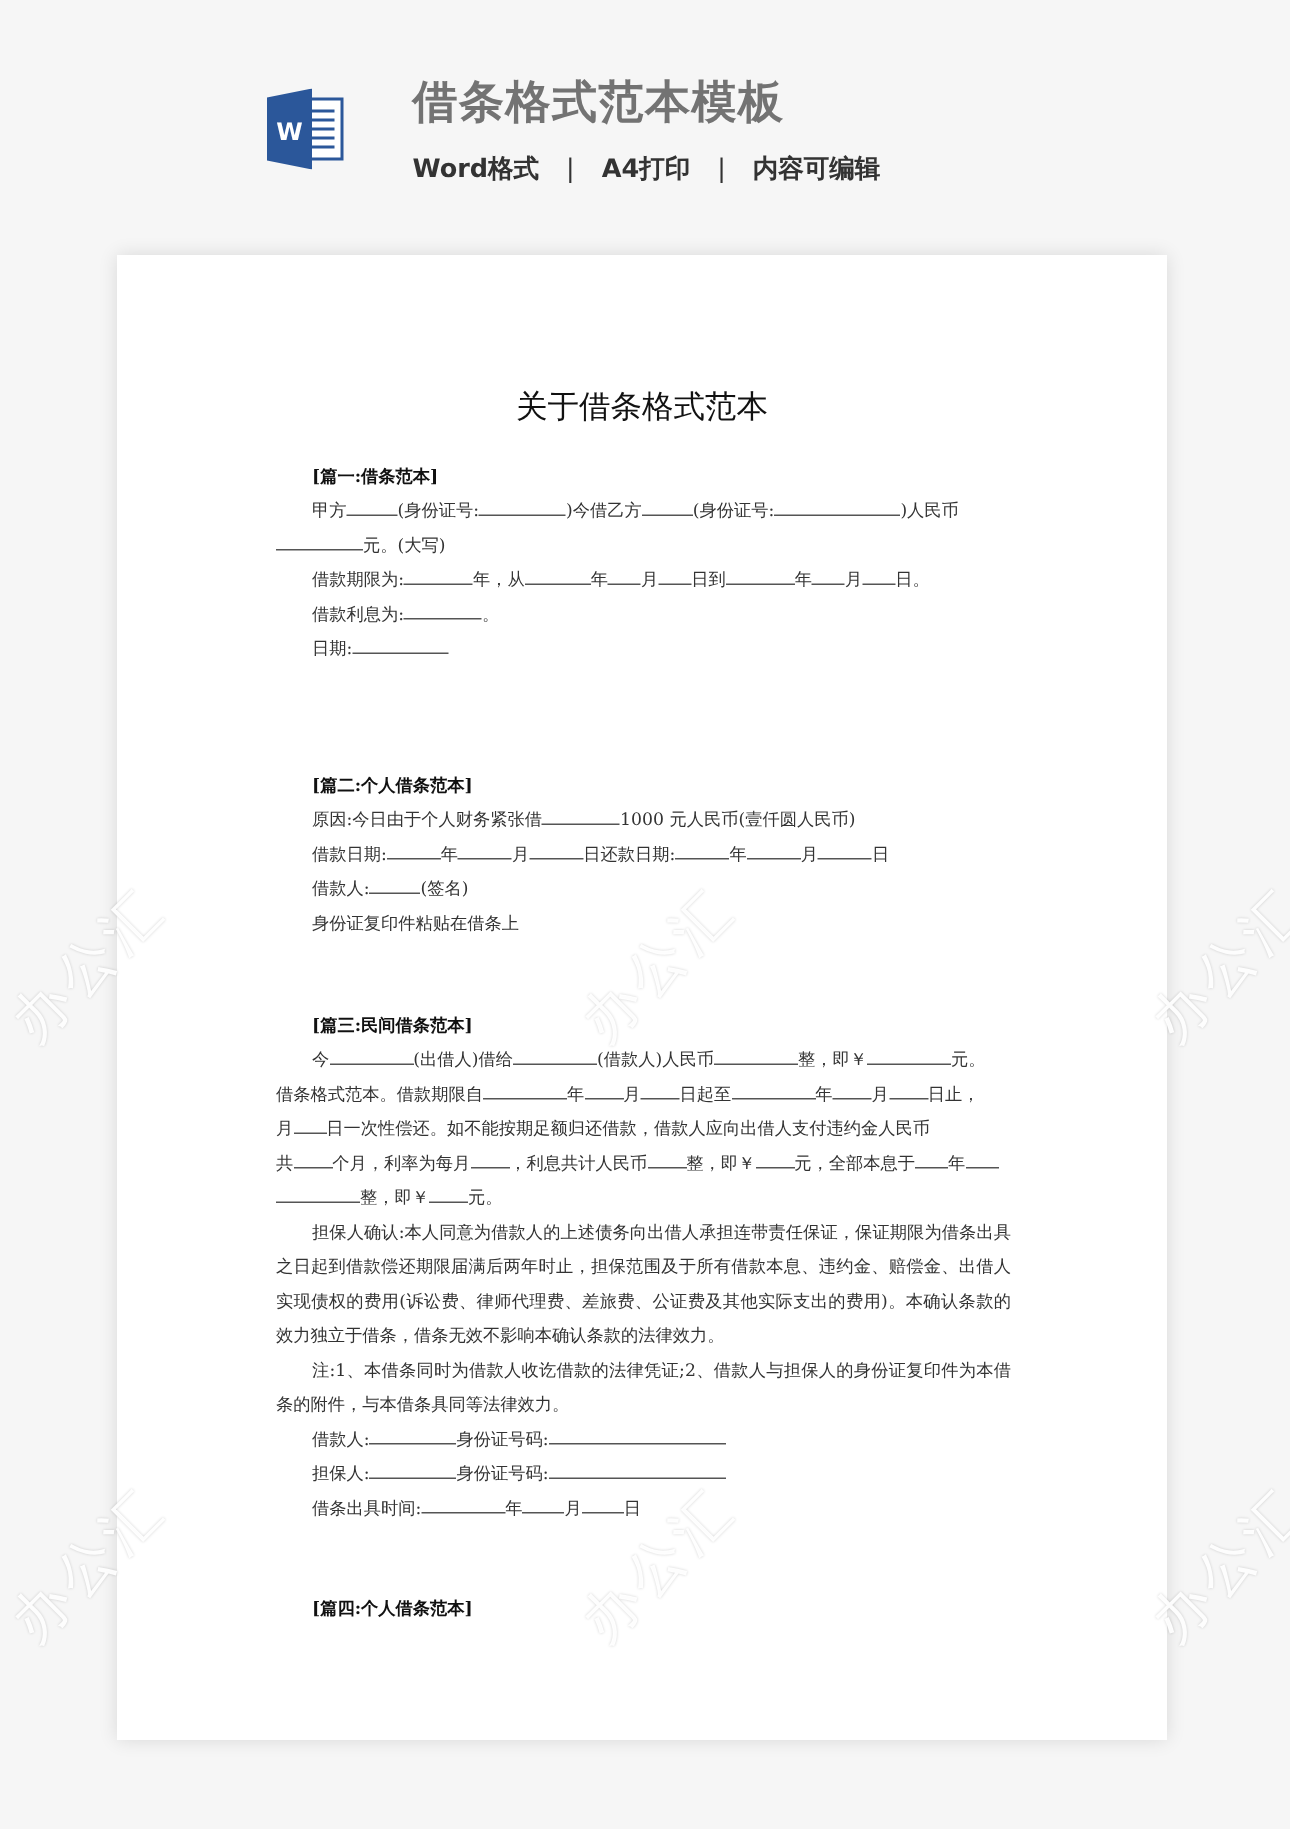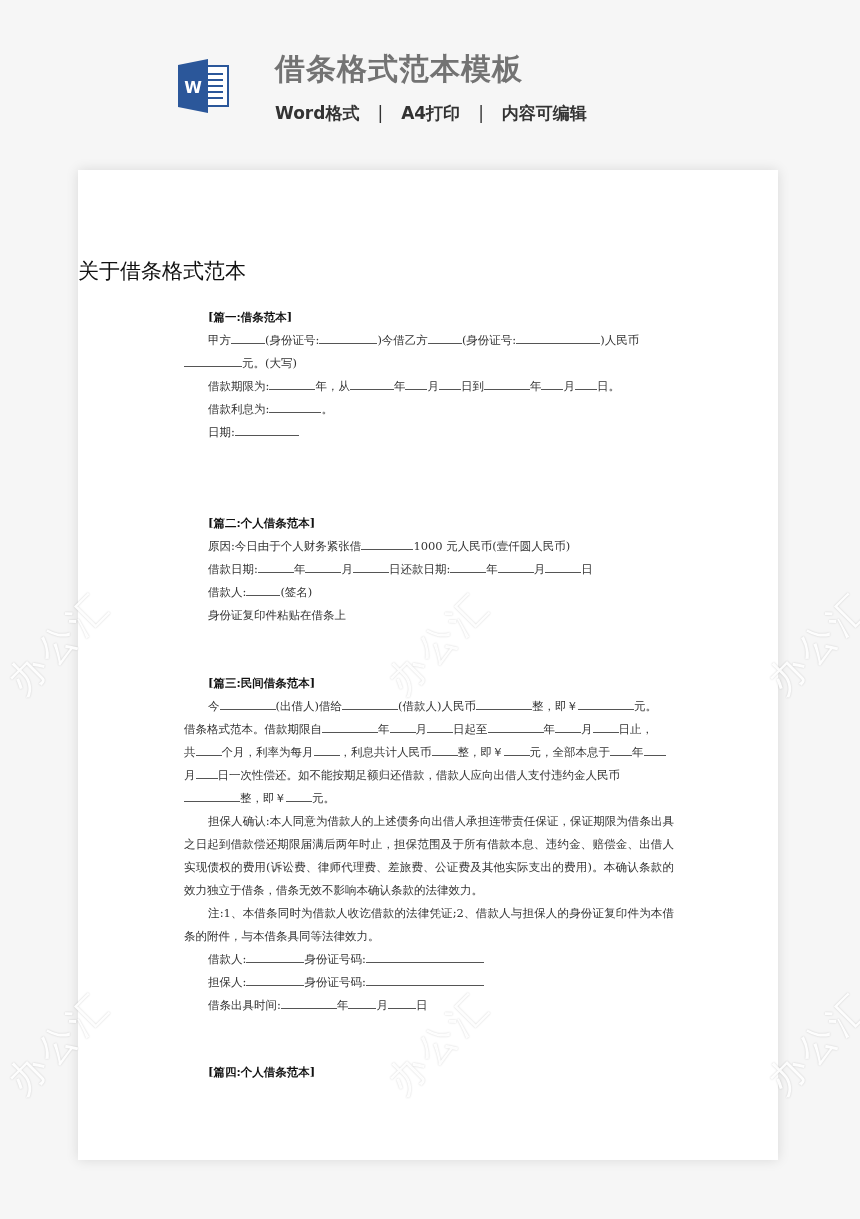--- a/index.html
+++ b/index.html
@@ -22,21 +22,21 @@
     display:flex; gap:0;align-items:flex-end;
   }
   .subtitle .sep { margin:0 18px; font-weight:normal; color:#333; }
 
   .page {
     position:absolute; left:78px; top:170px; width:700px; height:990px;
     background:#fff;
     box-shadow:0 0 12px rgba(0,0,0,0.12);
   }
   .doc-title {
-    position:absolute; left:0; width:700px; top:86px; text-align:left;
+    position:absolute; left:0; width:700px; top:86px; text-align:center;
     font-size:21px; color:#111; line-height:30px; margin:0; font-weight:normal;
   }
   .block { position:absolute; left:106px; width:470px; font-size:11.5px; color:#333;margin-top:14px; }
   .line { height:23px; line-height:23px; white-space:nowrap; }
   .ind { padding-left:24px; }
   .h { font-weight:bold; color:#111; height:23px; line-height:23px; }
   .u { display:inline-block; border-bottom:1px solid #555; height:14px; vertical-align:baseline; }
   .para { line-height:23px; text-indent:24px; text-align:justify; }
   .wm {
     position:absolute; font-family:"DejaVu Sans","Liberation Sans",sans-serif;
@@ -110,24 +110,24 @@
 
   <div class="block" style="top:488px; width:490px;">
     <div class="h ind">[篇三:民间借条范本]</div>
     <div class="line ind">
       <span>今</span><span class="u" style="width:56px"></span><span>(出借人)借给</span><span class="u" style="width:56px"></span><span>(借款人)人民币</span><span class="u" style="width:56px"></span><span>整，即￥</span><span class="u" style="width:56px"></span><span>元。</span>
     </div>
     <div class="line">
       <span>借条格式范本。借款期限自</span><span class="u" style="width:56px"></span><span>年</span><span class="u" style="width:26px"></span><span>月</span><span class="u" style="width:26px"></span><span>日起至</span><span class="u" style="width:56px"></span><span>年</span><span class="u" style="width:26px"></span><span>月</span><span class="u" style="width:26px"></span><span>日止，</span>
     </div>
     <div class="line">
-      <span>共</span><span class="u" style="width:26px"></span><span>个月，利率为每月</span><span class="u" style="width:26px"></span><span>，利息共计人民币</span><span class="u" style="width:26px"></span><span>整，即￥</span><span class="u" style="width:26px"></span><span>元，全部本息于</span><span class="u" style="width:22px"></span><span>年</span><span class="u" style="width:22px"></span>
+      <span>月</span><span class="u" style="width:22px"></span><span>日一次性偿还。如不能按期足额归还借款，借款人应向出借人支付违约金人民币</span>
     </div>
     <div class="line">
-      <span>月</span><span class="u" style="width:22px"></span><span>日一次性偿还。如不能按期足额归还借款，借款人应向出借人支付违约金人民币</span>
+      <span>共</span><span class="u" style="width:26px"></span><span>个月，利率为每月</span><span class="u" style="width:26px"></span><span>，利息共计人民币</span><span class="u" style="width:26px"></span><span>整，即￥</span><span class="u" style="width:26px"></span><span>元，全部本息于</span><span class="u" style="width:22px"></span><span>年</span><span class="u" style="width:22px"></span>
     </div>
     <div class="line">
       <span class="u" style="width:56px"></span><span>整，即￥</span><span class="u" style="width:26px"></span><span>元。</span>
     </div>
     <div class="para">担保人确认:本人同意为借款人的上述债务向出借人承担连带责任保证，保证期限为借条出具之日起到借款偿还期限届满后两年时止，担保范围及于所有借款本息、违约金、赔偿金、出借人实现债权的费用(诉讼费、律师代理费、差旅费、公证费及其他实际支出的费用)。本确认条款的效力独立于借条，借条无效不影响本确认条款的法律效力。</div>
     <div class="para">注:1、本借条同时为借款人收讫借款的法律凭证;2、借款人与担保人的身份证复印件为本借条的附件，与本借条具同等法律效力。</div>
     <div class="line ind">
       <span>借款人:</span><span class="u" style="width:58px"></span><span>身份证号码:</span><span class="u" style="width:118px"></span>
     </div>
     <div class="line ind">

